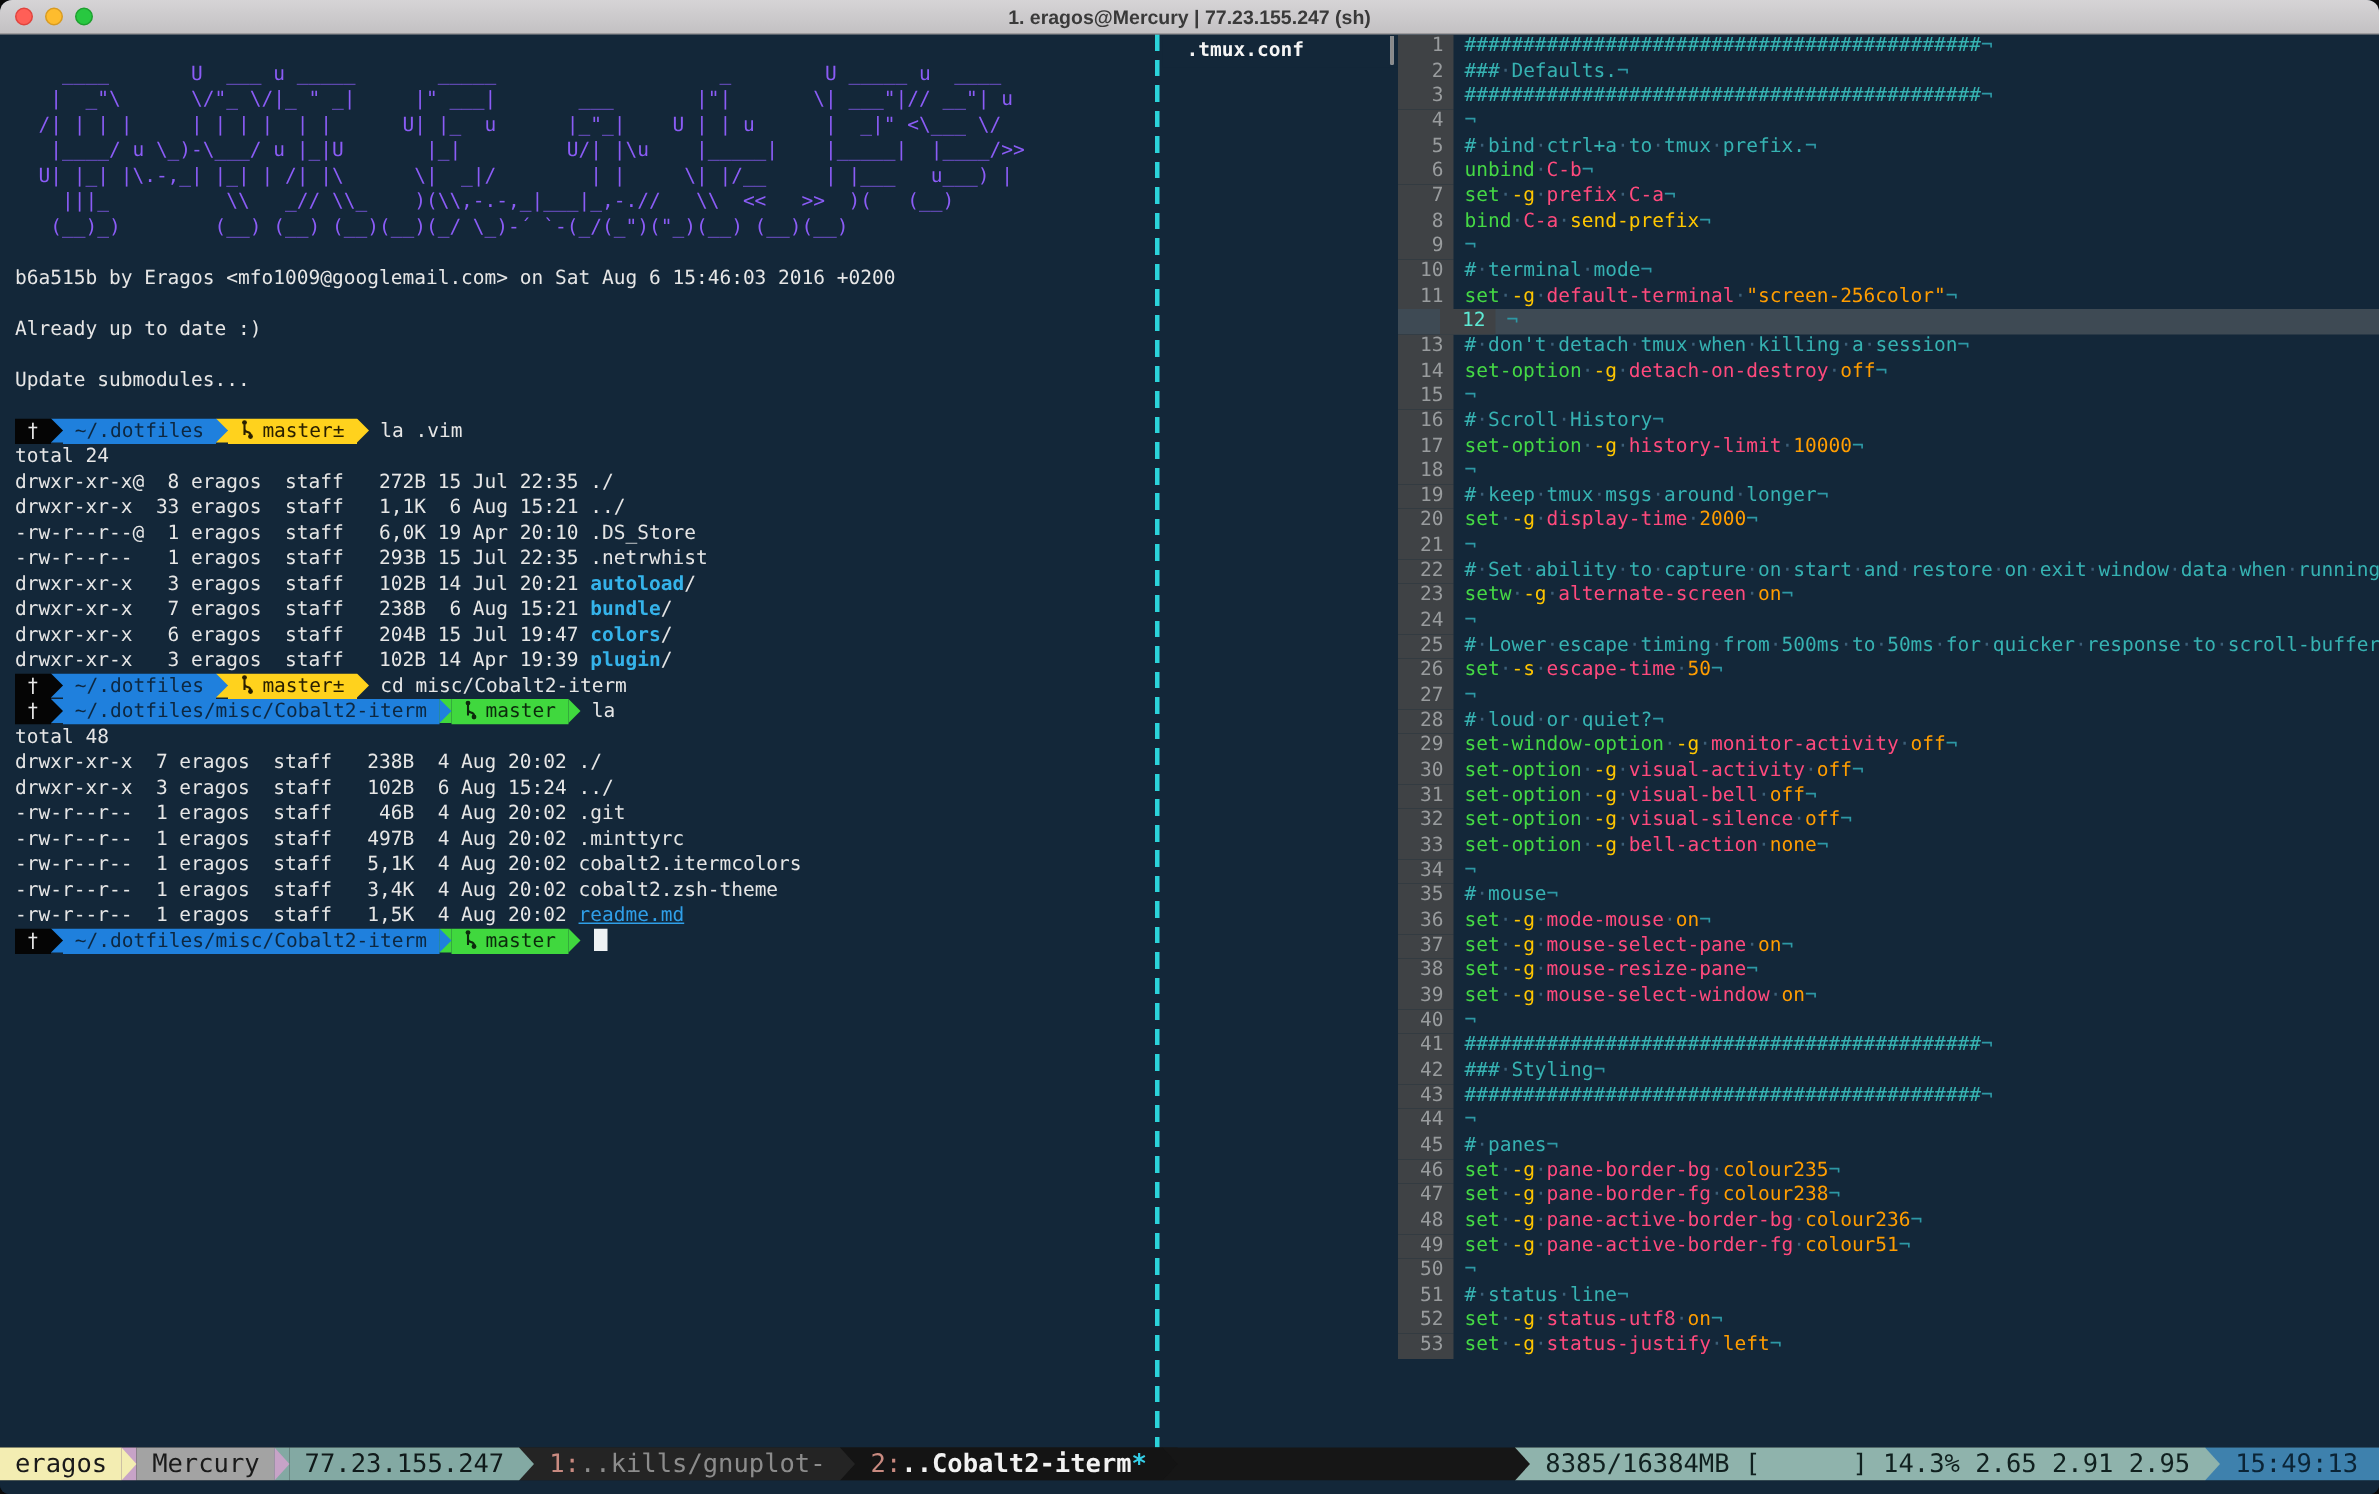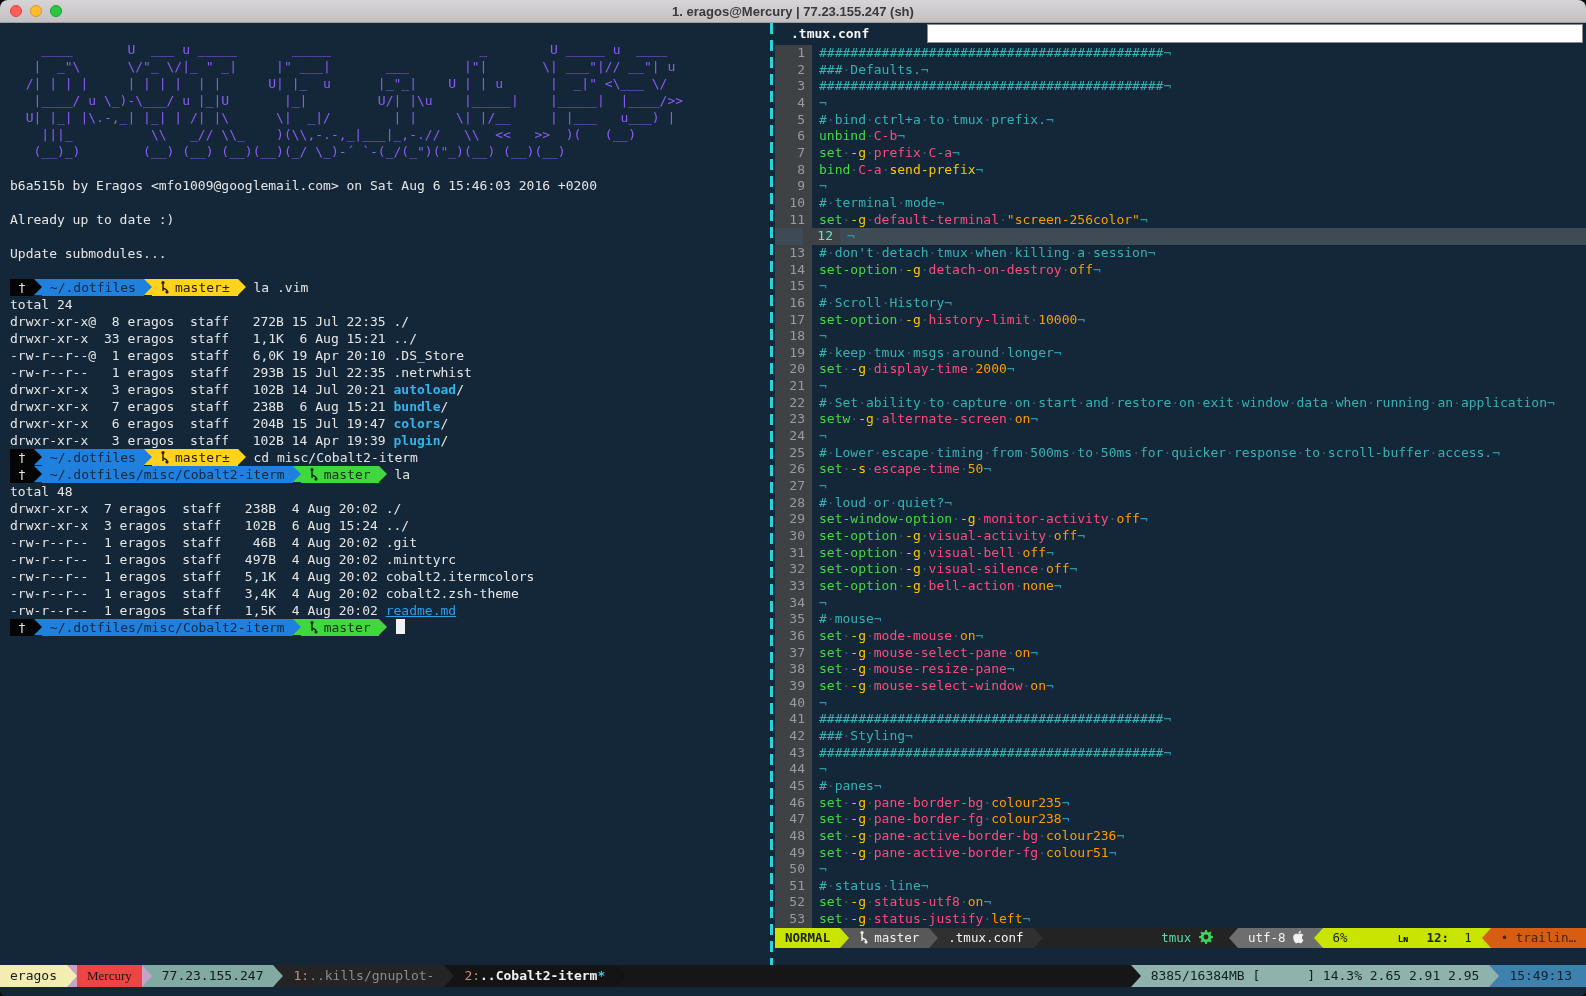--- a/index.html
+++ b/index.html
@@ -15,21 +15,21 @@
   .light.yellow{background:#febc2e;border:1px solid #d89b22;box-sizing:border-box;}
   .light.green{background:#28c840;border:1px solid #1da02f;box-sizing:border-box;}
   .title{position:absolute;left:0;right:0;text-align:center;color:#3a3a3a;
     font-family:Liberation Sans, sans-serif;font-size:13px;font-weight:bold;}
   
   .main{height:942px;flex:none;display:flex;}
   .left-pane{width:758px;flex:none;padding:18px 0 0 10px;overflow:hidden;
     color:#e6e6e6;font-size:13px;line-height:17px;}
   .divider{width:7px;flex:none;background:repeating-linear-gradient(#2bd3da 0 11px,transparent 11px 17px);
     background-size:3px 100%;background-position:center;background-repeat:no-repeat;}
-  .right-pane{flex:1;display:flex;flex-direction:column;overflow:hidden;}
+  .right-pane{flex:1;display:flex;flex-direction:row;overflow:hidden;}
   
   .tl{white-space:pre;height:17px;overflow:hidden;}
   .tl.art{color:#8b5cf6;}
   .fname-plain{color:#e6e6e6;}
   .fname-dir{color:#35b3ea;font-weight:bold;}
   .fname-link{color:#2f9fe8;text-decoration:underline;}
   .pseg{display:inline-block;height:17px;padding:0 8px;vertical-align:top;}
   .pl-arrow{display:inline-block;width:0;height:0;vertical-align:top;}
   .pcmd{color:#e6e6e6;}
   .cursor{display:inline-block;width:9px;height:15px;background:#eef2f4;
@@ -53,21 +53,21 @@
   .tok-v{color:#ff9d00;}
   .tok-ws{color:#3c5f78;}
   .veol{color:#2d98a5;}
   
   .statusline{height:20px;flex:none;display:flex;font-size:12.5px;line-height:20px;background:#232323;}
   .sl-seg{padding:0 10px;white-space:pre;height:20px;}
   .sl-fill{flex:1;display:flex;justify-content:flex-end;align-items:center;padding-right:16px;}
   .cmdline{flex:1;background:#132739;}
   .ln-glyph{font-size:9px;letter-spacing:0;padding:0 3px;font-weight:bold;margin-left:32px;}
   
-  .tmux-bar{height:22px;flex:none;display:flex;font-size:13px;line-height:22px;background:#161616;}
+  .tmux-bar{height:22px;flex:none;display:flex;font-size:17px;line-height:22px;background:#161616;}
   .tm-seg{padding:0 10px;white-space:pre;height:22px;}
   .tm-spacer{flex:1;}
   .bottom-fill{height:10px;flex:none;background:#132739;}
   svg{display:inline-block;vertical-align:-2px;}
 </style>
 </head>
 <body>
 
 <div class="window">
   <div class="titlebar">
@@ -378,21 +378,21 @@
           <span class="pl-arrow" style="border-top: 10px solid rgb(200, 228, 0); border-bottom: 10px solid rgb(200, 228, 0); border-right: 9px solid rgb(214, 93, 17);"></span>
           <span class="sl-seg" style="background: rgb(214, 93, 17); color: rgb(76, 36, 8);"><span>• </span><span>trailin…</span></span>
         </div>
       <div class="cmdline"></div>
     </div>
   </div>
 
   <div class="tmux-bar" id="tmux-bar" style="background: rgb(22, 22, 22);">
       <span class="tm-seg" style="background: rgb(243, 237, 178); color: rgb(26, 26, 26);">eragos</span>
       <span class="pl-arrow" style="border-top: 11px solid rgb(199, 163, 199); border-bottom: 11px solid rgb(199, 163, 199); border-left: 10px solid rgb(243, 237, 178);"></span>
-      <span class="tm-seg" style="background: #ef4444; color: rgb(26, 26, 26); font-family: Liberation Serif, serif;">Mercury</span>
+      <span class="tm-seg" style="background: #a3a3a3; color: rgb(26, 26, 26);">Mercury</span>
       <span class="pl-arrow" style="border-top: 11px solid rgb(131, 169, 163); border-bottom: 11px solid rgb(131, 169, 163); border-left: 10px solid rgb(199, 163, 199);"></span>
       <span class="tm-seg" style="background: rgb(131, 169, 163); color: rgb(16, 26, 26);">77.23.155.247</span>
       <span class="pl-arrow" style="border-top: 11px solid rgb(36, 36, 36); border-bottom: 11px solid rgb(36, 36, 36); border-left: 10px solid rgb(131, 169, 163);"></span>
       <span class="tm-seg" style="background: rgb(36, 36, 36);"><span style="color: rgb(201, 138, 128);">1:</span><span style="color: rgb(140, 140, 140);">..kills/gnuplot-</span></span>
       <span class="pl-arrow" style="border-top: 11px solid rgb(20, 20, 20); border-bottom: 11px solid rgb(20, 20, 20); border-left: 10px solid rgb(36, 36, 36);"></span>
       <span class="tm-seg" style="background: rgb(20, 20, 20);"><span style="color: rgb(201, 138, 128);">2:</span><span style="color: rgb(242, 242, 242); font-weight: bold;">..Cobalt2-iterm</span><span style="color: rgb(53, 207, 232); font-weight: bold;">*</span></span>
       <span class="pl-arrow" style="border-top: 11px solid rgb(22, 22, 22); border-bottom: 11px solid rgb(22, 22, 22); border-left: 10px solid rgb(20, 20, 20);"></span>
       <span class="tm-spacer"></span>
       <span class="pl-arrow" style="border-top: 11px solid rgb(143, 179, 172); border-bottom: 11px solid rgb(143, 179, 172); border-left: 10px solid rgb(22, 22, 22);"></span>
       <span class="tm-seg" style="background: rgb(143, 179, 172); color: rgb(16, 32, 31);">8385/16384MB [      ] 14.3% 2.65 2.91 2.95</span>

